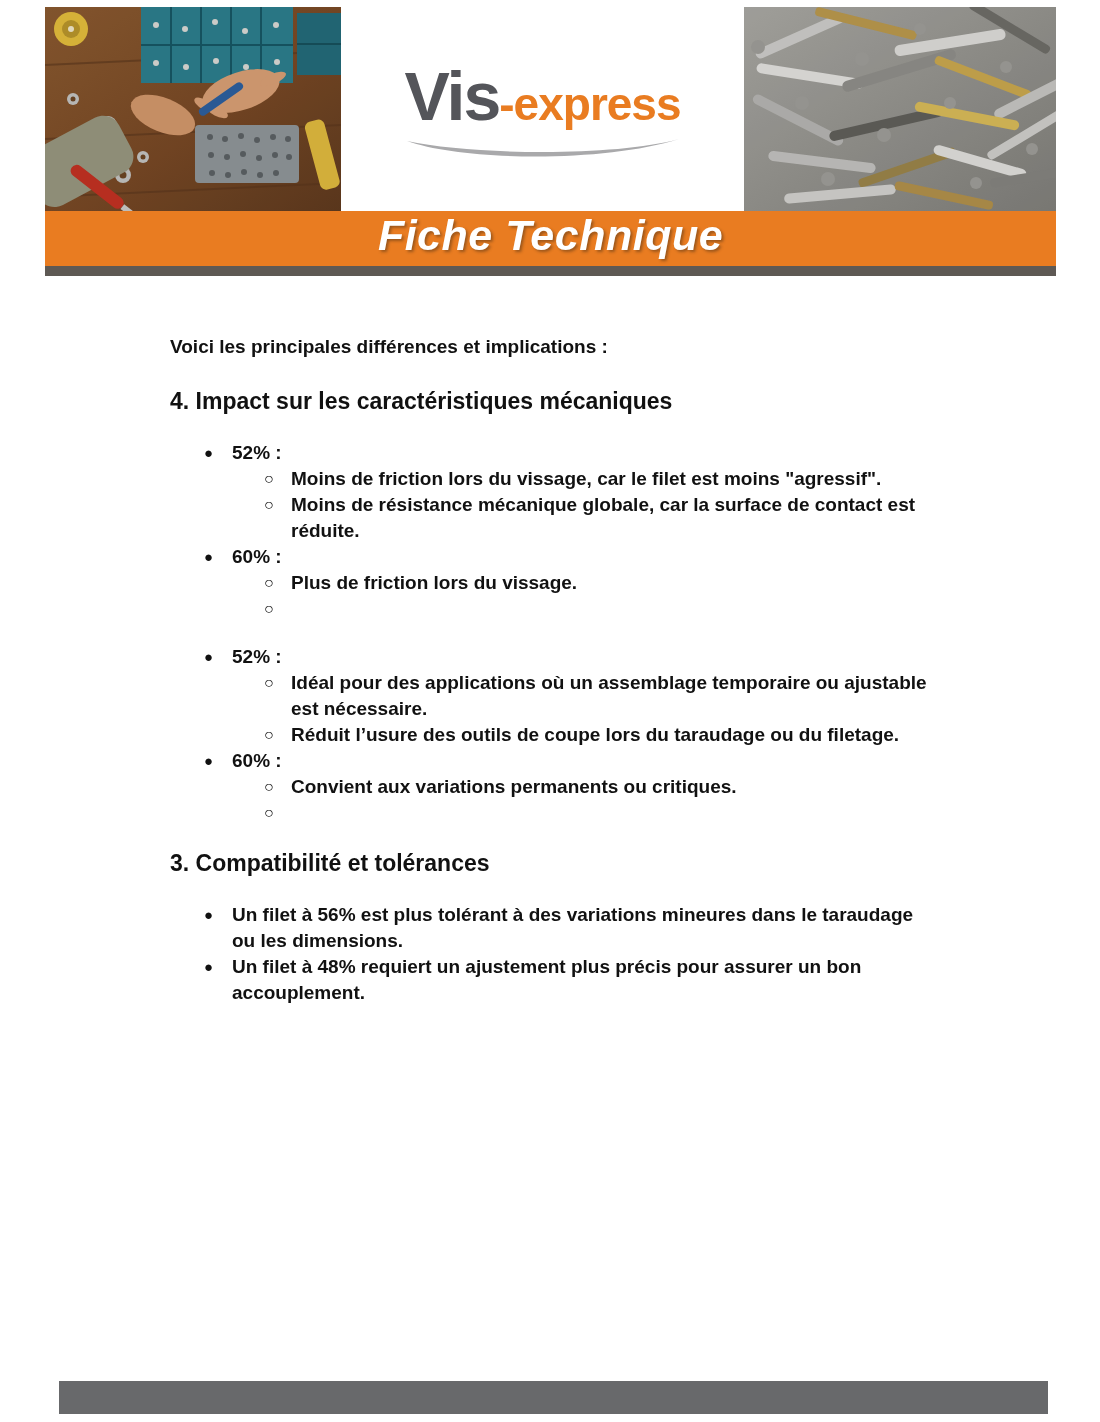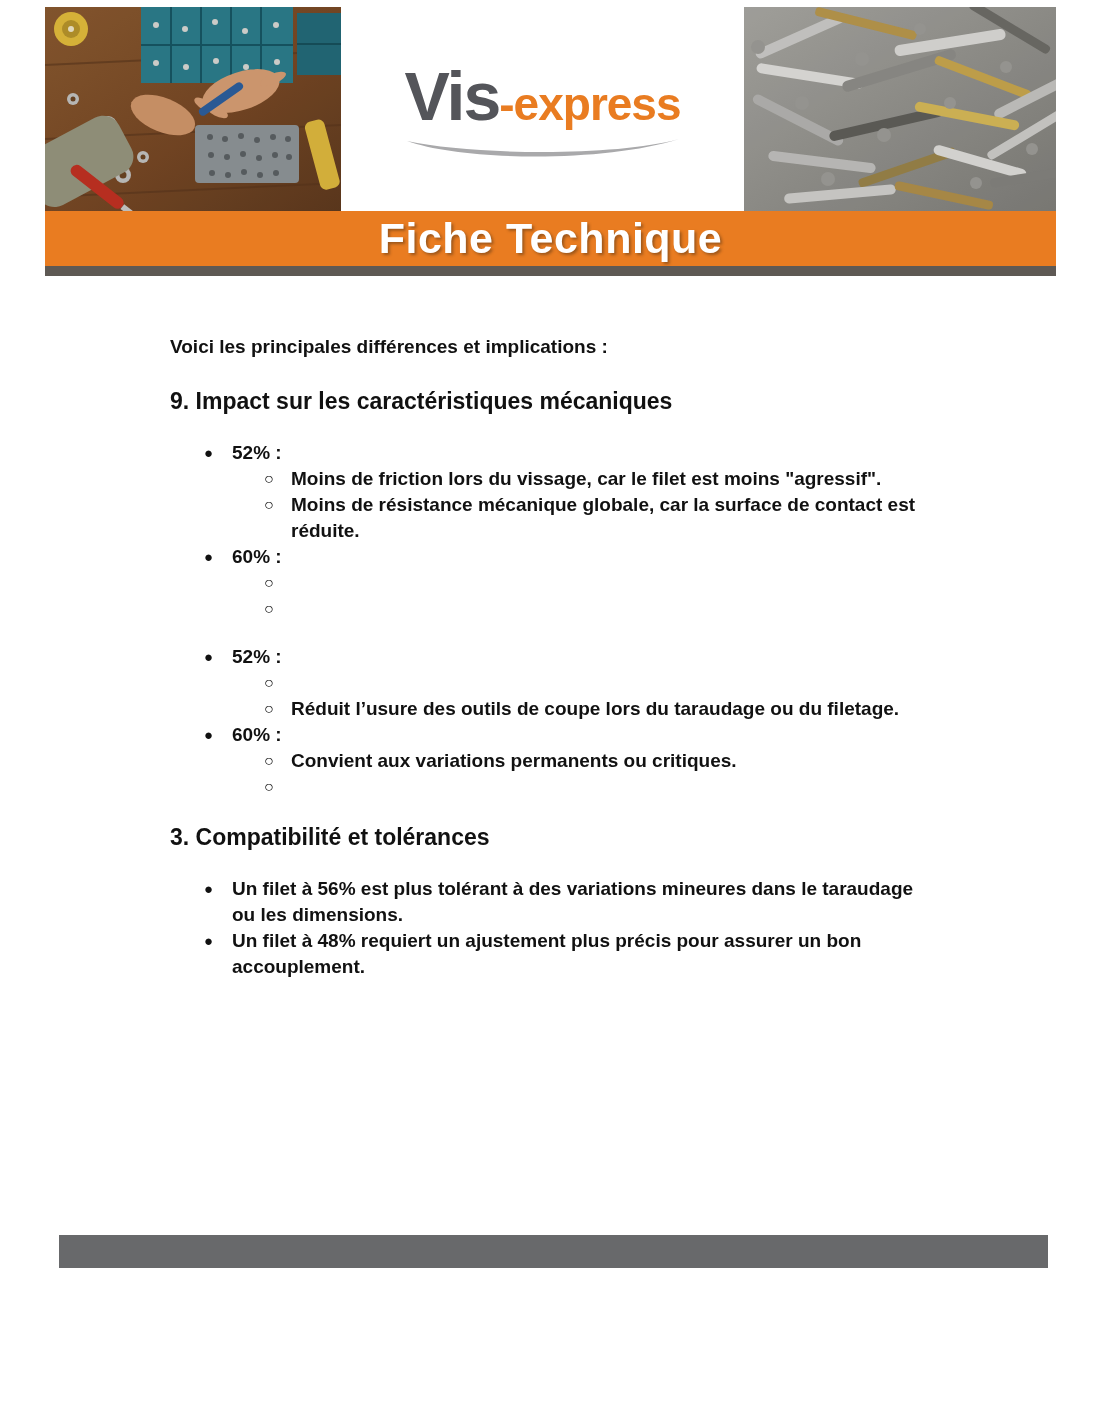--- a/index.html
+++ b/index.html
@@ -2,21 +2,21 @@
 <html lang="fr" style="--orange: #E97C21; --logo_gray: #54555A; --footer_gray: #68696B; --banner_shadow: #5E5954;"><head>
 <meta charset="utf-8">
 <style>
   * { margin: 0; padding: 0; box-sizing: border-box; }
   html, body { background: #ffffff; }
   body { font-family: "Liberation Sans", sans-serif; }
 
   .page {
     position: relative;
     width: 1100px;
-    height: 1268px;
+    height: 1414px;
     margin: 0 auto;
     background: #ffffff;
     overflow: hidden;
     color: #111;
   }
 
   
   .header { position: absolute; top: 7px; left: 45px; right: 44px; }
   .photos { position: relative; height: 204px; background: #fff; }
   .photo { position: absolute; top: 0; height: 204px; overflow: hidden; }
@@ -35,21 +35,21 @@
     color: var(--logo_gray, #54555A);
   }
   .logo-express {
     font-size: 46px; font-weight: bold; letter-spacing: -1px;
     color: var(--orange, #E97C21);
   }
   .logo-swoosh { margin-top: 0px; }
 
   .banner {
     height: 55px; background: var(--orange, #E97C21);
-    display: flex; align-items: center; justify-content: center;
+    display: flex; align-items: flex-start; justify-content: center; font-style: italic;
   }
   .banner-title {
     color: #fff; font-size: 43px; font-weight: bold; letter-spacing: .5px;
     text-shadow: 2px 2px 3px rgba(60, 40, 20, .45);
   }
   .banner-shadow { height: 10px; background: var(--banner_shadow, #5E5954); }
 
   
   .content {
     position: absolute; top: 334px; left: 170px; width: 766px;
@@ -235,55 +235,57 @@
       <span class="banner-title">Fiche Technique</span>
     </div>
     <div class="banner-shadow"></div>
   </header>
 
   <main class="content">
 
     <p class="intro">Voici les principales différences et implications :</p>
 
     <section>
-      <h2 class="sec-title">9. Impact sur les caractéristiques mécaniques</h2>
+      <h2 class="sec-title">4. Impact sur les caractéristiques mécaniques</h2>
       <div class="list">
         <div class="li l1">
           <span class="mk">●</span>
           <span class="tx">52% :</span>
         </div>
         <div class="li l2">
           <span class="mk">○</span>
           <span class="tx">Moins de friction lors du vissage, car le filet est moins "agressif".</span>
         </div>
         <div class="li l2">
           <span class="mk">○</span>
           <span class="tx">Moins de résistance mécanique globale, car la surface de contact est réduite.</span>
         </div>
         <div class="li l1">
           <span class="mk">●</span>
           <span class="tx">60% :</span>
         </div>
         <div class="li l2">
           <span class="mk">○</span>
+          <span class="tx">Plus de friction lors du vissage.</span>
         </div>
         <div class="li l2">
           <span class="mk">○</span>
         </div>
       </div>
     </section>
 
     <section>
       <div class="list">
         <div class="li l1">
           <span class="mk">●</span>
           <span class="tx">52% :</span>
         </div>
         <div class="li l2">
           <span class="mk">○</span>
+          <span class="tx">Idéal pour des applications où un assemblage temporaire ou ajustable est nécessaire.</span>
         </div>
         <div class="li l2">
           <span class="mk">○</span>
           <span class="tx">Réduit l’usure des outils de coupe lors du taraudage ou du filetage.</span>
         </div>
         <div class="li l1">
           <span class="mk">●</span>
           <span class="tx">60% :</span>
         </div>
         <div class="li l2">

